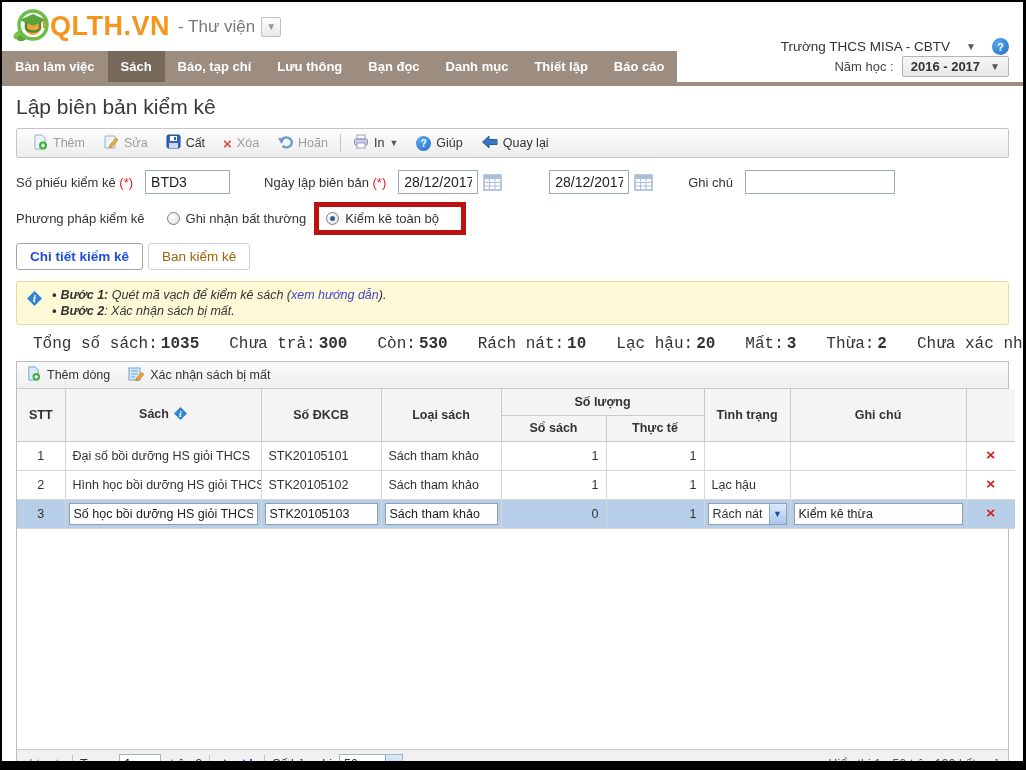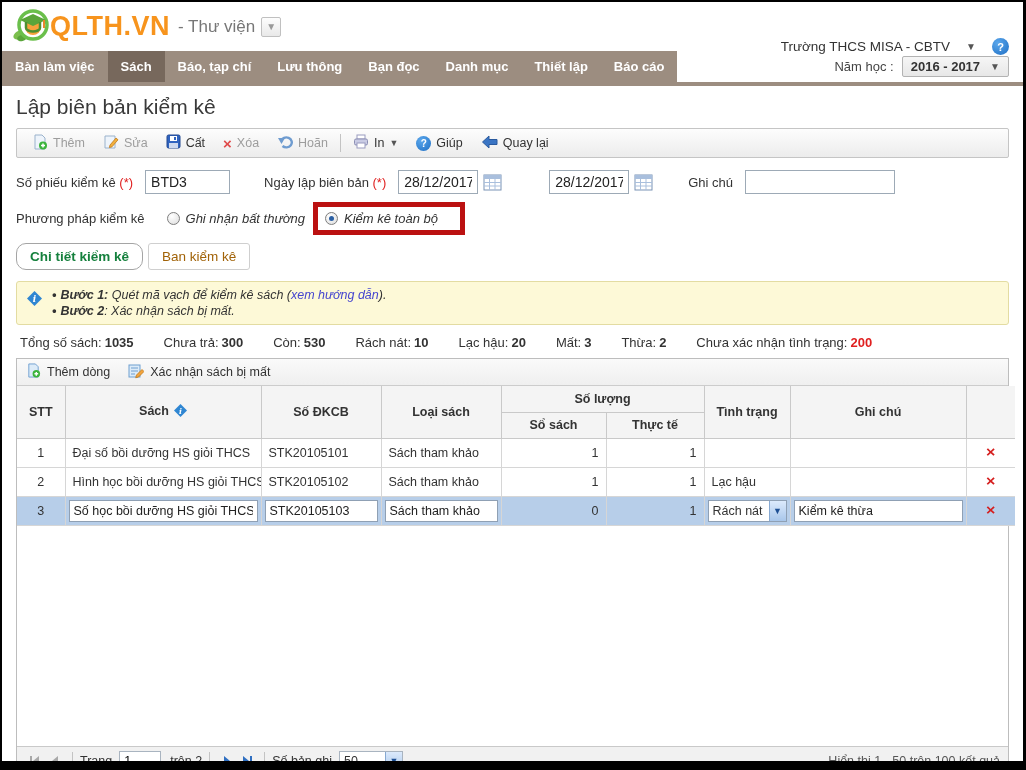--- a/index.html
+++ b/index.html
@@ -41,38 +41,38 @@
   .flabel { color:#333; }
   .req { color:#e02020; }
   .tinput { height:24px; border:1px solid #9daab6; padding:0 5px; font-size:14px; font-family:inherit; color:#222; }
   .w-phieu { width:85px; margin-left:12px; }
   .w-date { width:80px; }
   .cal-btn { width:22px; height:23px; display:inline-flex; align-items:center; justify-content:center; margin-left:3px; cursor:pointer; }
   .gap30 { width:34px; }
   .w-note { width:150px; margin-left:12px; }
   .radio { width:13px; height:13px; border-radius:50%; border:1px solid #7e7e7e; background:radial-gradient(circle at 35% 30%, #fff, #dcdcdc); display:inline-block; position:relative; }
   .radio.checked::after { content:""; position:absolute; left:3px; top:3px; width:5px; height:5px; border-radius:50%; background:#2b5fa3; }
-  .radio-item { display:flex; align-items:center; gap:6px; cursor:pointer;font-style:italic; }
+  .radio-item { display:flex; align-items:center; gap:6px; cursor:pointer; }
   .hl-box { display:inline-flex; border:5px solid #bb1111; padding:4px 22px 4px 7px; margin:-6px 0; }
 
   
   .tabs { display:flex; gap:5px; margin-top:14px; }
   .tabbtn { height:27px; display:inline-flex; align-items:center; padding:0 13px; border:1px solid #b9b9b9; border-radius:3px; background:#fff; font-size:13.5px; cursor:pointer; }
-  .tabbtn.active { font-weight:bold; color:#15803d; border-color:#a5a5a5;border-radius:10px; }
+  .tabbtn.active { font-weight:bold; color:#1d4ed8; border-color:#a5a5a5; }
   .tabbtn.inactive { color:#a16207; border-color:#cfcfcf; }
 
   
   .infobox { margin-top:11px; background:#fdf9d7; border:1px solid #e3dca2; border-radius:3px; padding:5px 10px; display:flex; gap:10px; align-items:flex-start; }
   .steps { font-size:12.5px; font-style:italic; color:#333; line-height:16px; }
   .steps .b { font-weight:bold; }
   .steps .lnk { color:#4545cf; cursor:pointer; }
   .bullet { margin-right:4px; font-weight:bold; }
 
   
-  .stats { display:flex; margin:10px 0 8px 4px; font-size:13px; color:#333; }
+  .stats { display:flex; margin:10px 0 8px 17px; font-size:16px; color:#333;font-family:Liberation Mono, monospace; }
   .stat { margin-right:30px; white-space:nowrap; }
   .stat b { margin-left:3px; }
   .stat .red { color:#e02020; }
 
   
   .gridpanel { border:1px solid #bdbdbd; height:418px; display:flex; flex-direction:column; }
   .gridtoolbar { height:27px; background:linear-gradient(#fafafa,#efefef); border-bottom:1px solid #ccc; display:flex; align-items:center; gap:18px; padding:0 9px; font-size:12.5px; color:#333; flex:0 0 auto; }
   .gbtn { display:flex; align-items:center; gap:6px; cursor:pointer; }
 
   table.grid { width:100%; border-collapse:collapse; table-layout:fixed; font-size:12.5px; }

